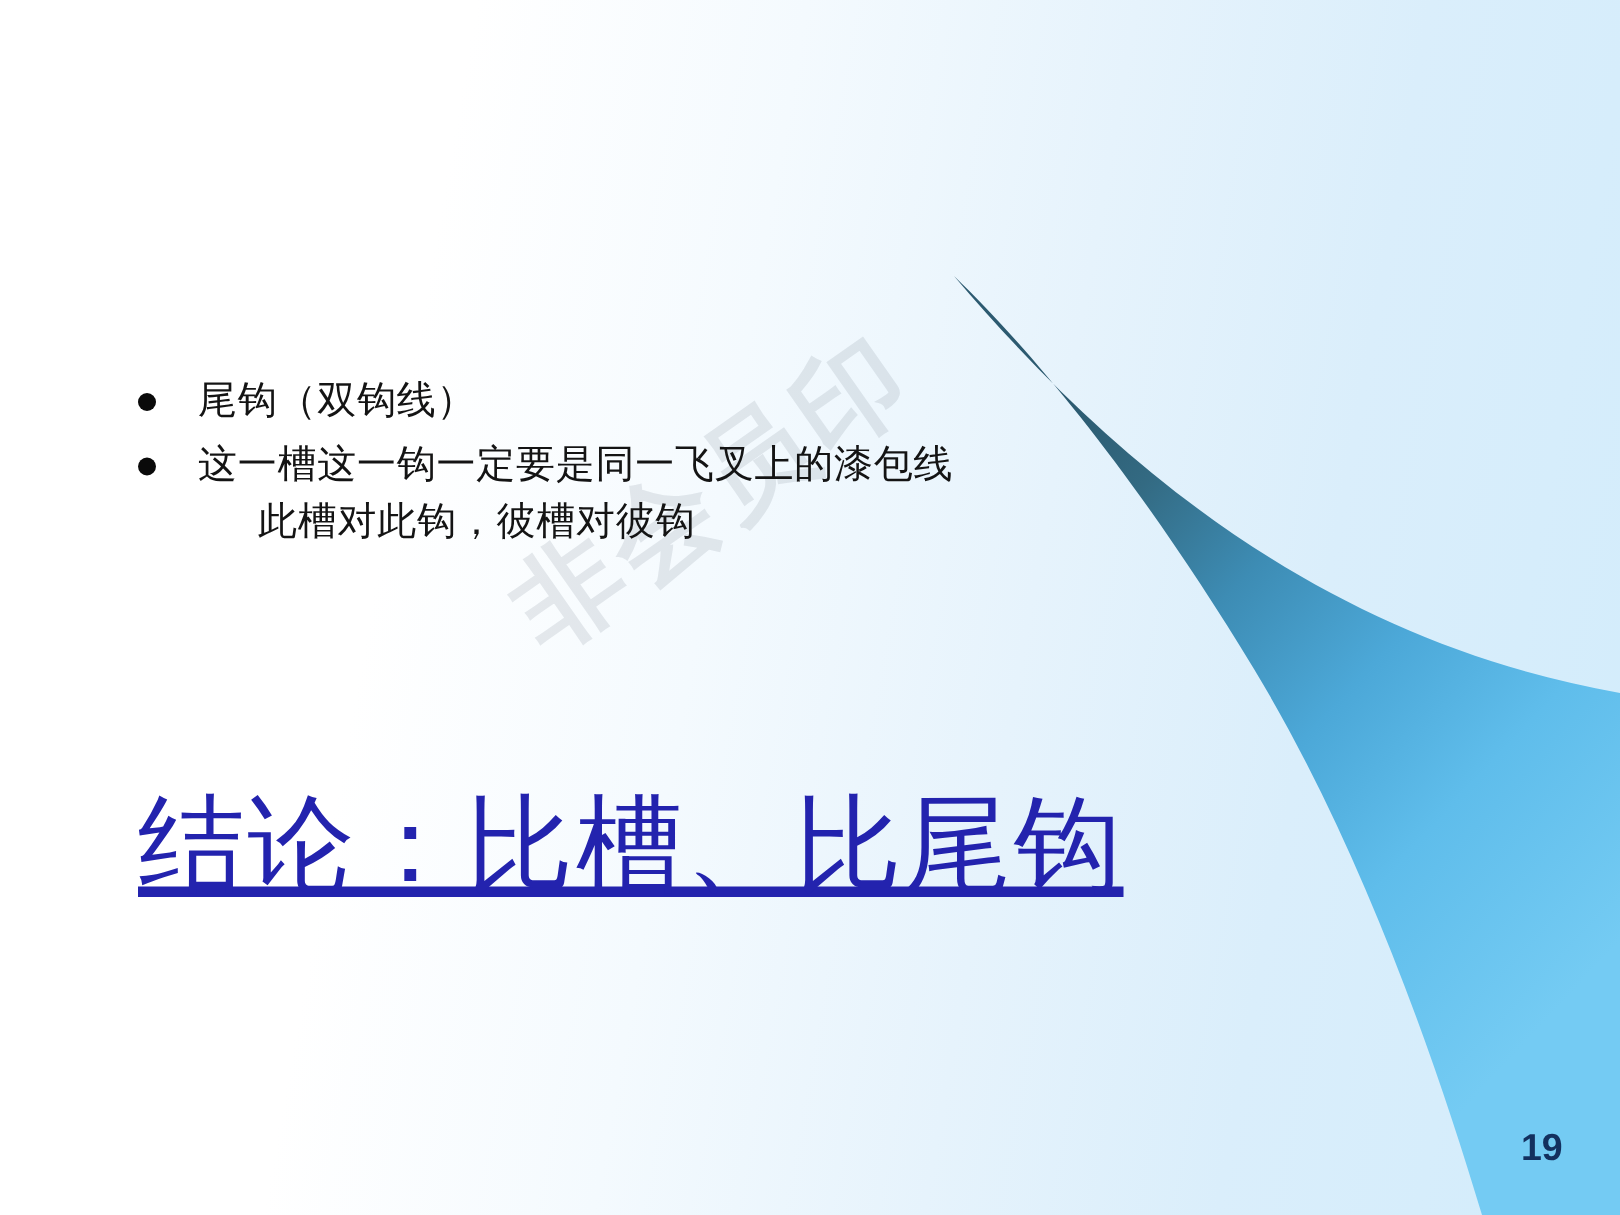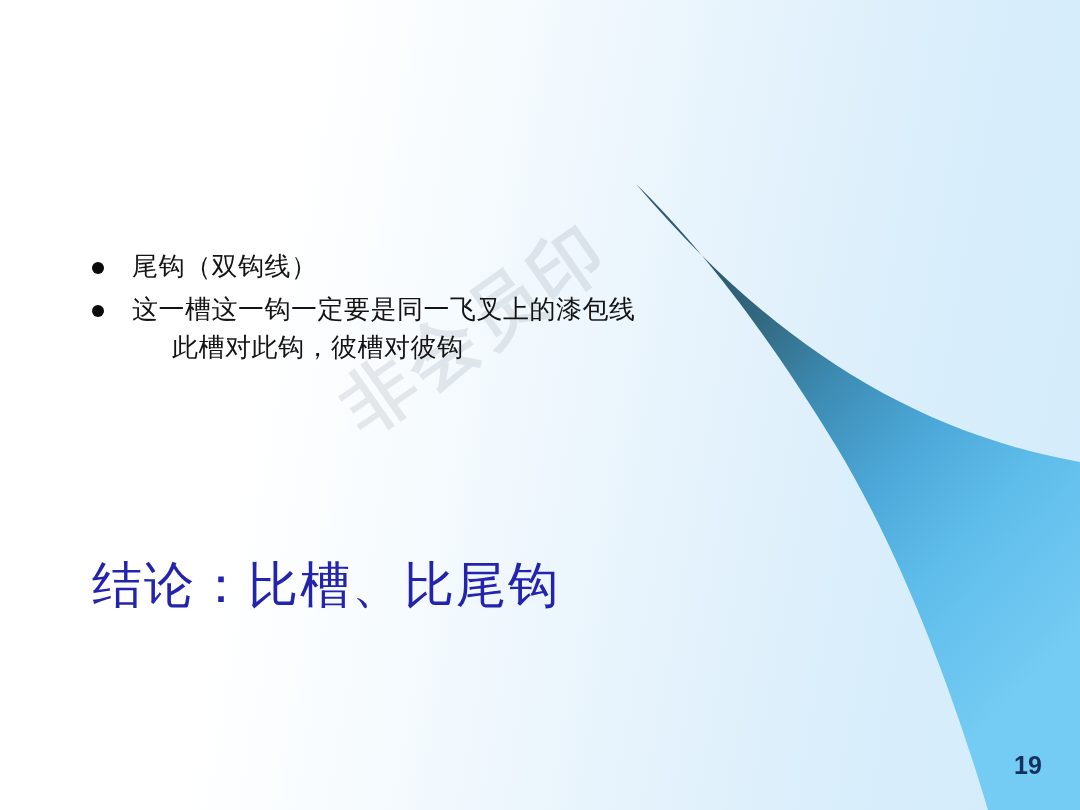--- a/index.html
+++ b/index.html
@@ -96,26 +96,27 @@
     letter-spacing: 0.5px;
     white-space: nowrap;
     padding-left: 40px;
     font-family: Liberation Serif, serif;
   }
 
   
   #conclusion {
     position: absolute;
     left: 92px;
-    top: 552px;
-    font-size: 50px;
+    top: 516px;
+    font-size: 71px;
     font-weight: 400;
     color: #2323ae;
     letter-spacing: 2px;
     white-space: nowrap;
+    text-decoration: underline;
   }
 
   
   #page-number {
     position: absolute;
     left: 1014px;
     top: 751px;
     font-family: "Liberation Sans", "DejaVu Sans", sans-serif;
     font-size: 25px;
     font-weight: 700;

